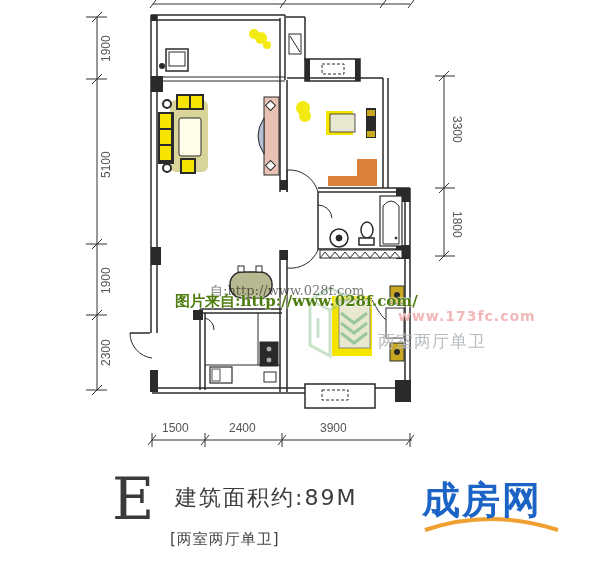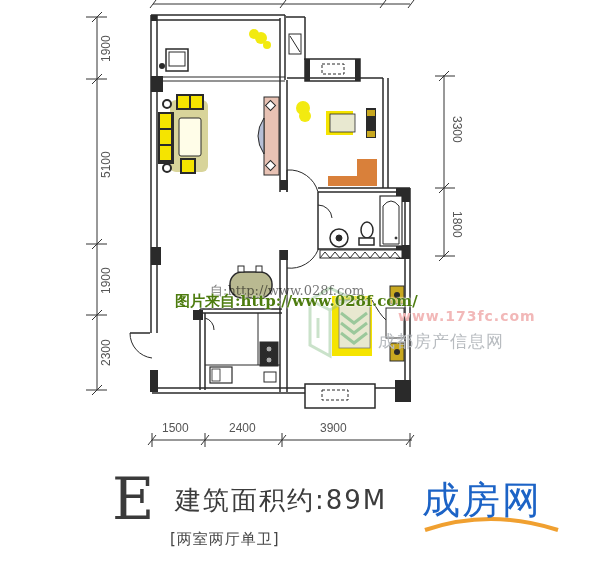--- a/index.html
+++ b/index.html
@@ -4,24 +4,24 @@
 <style>
   html, body { margin:0; padding:0; background:#ffffff; }
   body { width:600px; height:562px; position:relative; overflow:hidden; font-family:"DejaVu Sans", sans-serif; }
   .plan { position:absolute; left:0; top:0; width:600px; height:562px; }
   .dim-text { font-family:"Liberation Sans", sans-serif; font-size:12px; fill:#555; }
   .wm1 { position:absolute; left:175px; top:292px; font-family:"DejaVu Serif", serif; font-size:15px; font-weight:bold; color:#4d7c0f; white-space:nowrap; letter-spacing:0px; text-shadow:0 0 2px #fff, 0 0 2px #fff;text-align:right; }
   .wm2 { position:absolute; left:398px; top:308px; font-family:"DejaVu Sans", sans-serif; font-size:14px; font-weight:bold; color:#f2b8b8; letter-spacing:1px; white-space:nowrap; }
   .wm3 { position:absolute; left:378px; top:330px; font-family:"DejaVu Sans", sans-serif; font-size:17px; color:#b8bcc0; letter-spacing:1px; white-space:nowrap; }
   .wm-ghost { position:absolute; left:210px; top:282px; font-family:"DejaVu Serif", serif; font-size:13px; color:#000000; opacity:.55; white-space:nowrap; }
   .type-letter { position:absolute; left:112px; top:470px; font-family:"DejaVu Serif", serif; font-size:58px; color:#3a3a3a; line-height:1; }
-  .area-text { position:absolute; left:175px; top:483px; font-family:"DejaVu Sans", sans-serif; font-size:26px; color:#3c3c3c; letter-spacing:2px; white-space:nowrap; }
+  .area-text { position:absolute; left:175px; top:483px; font-family:"DejaVu Sans", sans-serif; font-size:22px; color:#3c3c3c; letter-spacing:2px; white-space:nowrap; }
   .layout-text { position:absolute; left:170px; top:530px; font-family:"DejaVu Sans", sans-serif; font-size:15px; color:#444; letter-spacing:1px; white-space:nowrap; }
   .logo { position:absolute; left:420px; top:478px; width:140px; height:70px; }
-  .logo-cn { position:absolute; left:2px; top:0; font-family:"DejaVu Sans", sans-serif; font-weight:normal; font-size:38px; color:#1c63c6; letter-spacing:2px; white-space:nowrap; line-height:44px; }
+  .logo-cn { position:absolute; left:2px; top:0; font-family:"DejaVu Sans", sans-serif; font-weight:bold; font-size:38px; color:#1c63c6; letter-spacing:2px; white-space:nowrap; line-height:44px; }
   .logo-url { position:absolute; left:16px; top:48px; font-family:"Liberation Sans", sans-serif; font-weight:bold; font-size:14px; color:#1c63c6; white-space:nowrap; }
 </style>
 </head>
 <body>
 
 <svg class="plan" viewBox="0 0 600 562" xmlns="http://www.w3.org/2000/svg">
 
   <g stroke="#333" stroke-width="1" fill="none">
 
     <line x1="153" y1="4" x2="410" y2="4"></line>
@@ -238,21 +238,21 @@
   <g opacity=".45" stroke="#8cc08c" stroke-width="3" fill="none">
     <path d="M 310 300 L 330 288 L 350 298 L 330 310 Z"></path>
     <path d="M 310 300 L 310 345 L 330 356 L 330 310"></path>
     <path d="M 318 318 L 318 338"></path>
   </g>
 </svg>
 
 <div class="wm-ghost">自:http://www.028f.com</div>
 <div class="wm1">图片来自:http://www.028f.com/</div>
 <div class="wm2">www.173fc.com</div>
-<div class="wm3">成都房产信息网</div>
+<div class="wm3">两室两厅单卫</div>
 
 <div class="type-letter">E</div>
 <div class="area-text">建筑面积约:89M</div>
 <div class="layout-text">[两室两厅单卫]</div>
 
 <div class="logo">
   <svg width="140" height="60" style="position:absolute;left:0;top:0;">
     <path d="M 5 52 Q 70 30 138 52" stroke="#f0a030" stroke-width="4" fill="none"></path>
   </svg>
   <div class="logo-cn">成房网</div>

